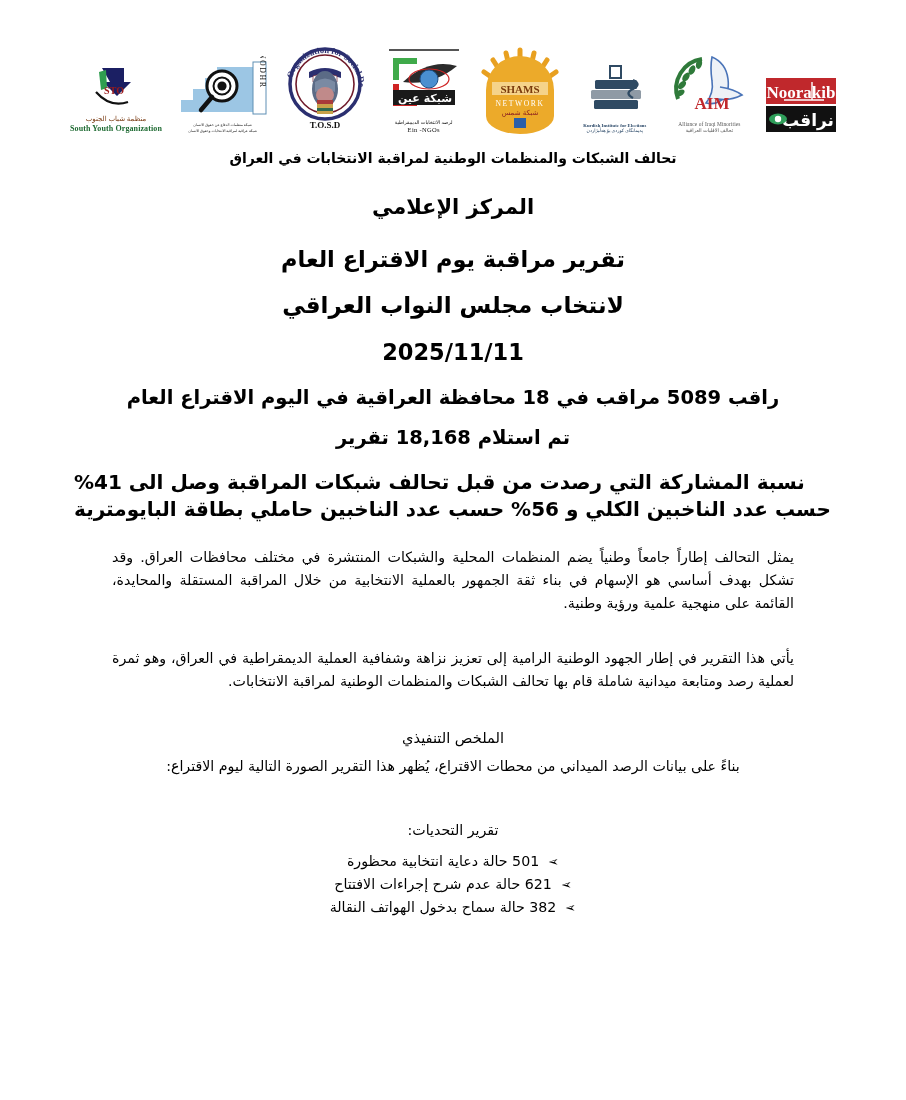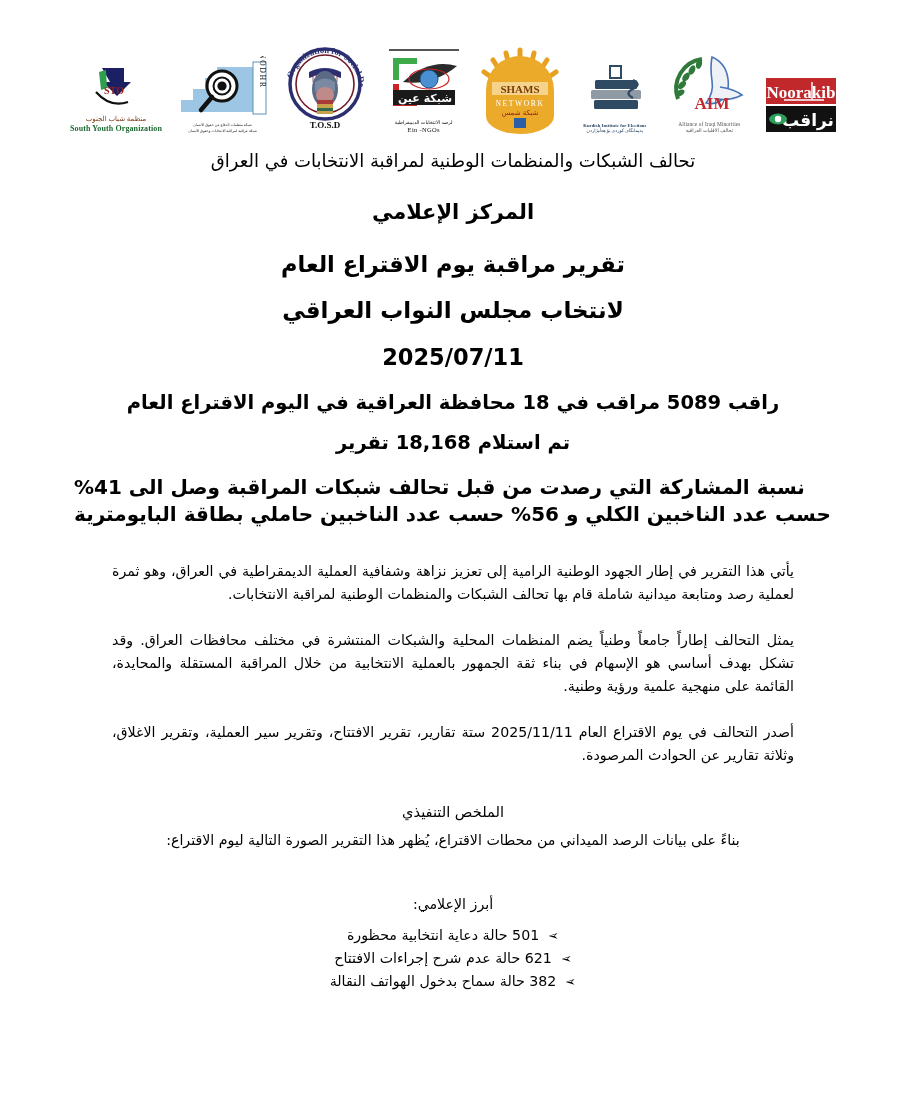--- a/index.html
+++ b/index.html
@@ -77,22 +77,22 @@
   .noorakib { width: 86px; }
 
   
   .aim { width: 96px; }
   .aim .cap-en { font-size: 5.4px; color: #555; }
   .aim .cap-ar { font-size: 5px; color: #555; }
 
   
   .org-line {
     text-align: center;
-    font-size: 18px;
-    font-weight: normal;
+    font-size: 14px;
+    font-weight: bold;
     margin: 16px 0 0 0;
     letter-spacing: 0;
   }
   .media-center {
     text-align: center;
     font-size: 21px;
     font-weight: bold;
     margin-top: 29px;
   }
   .title-big {
@@ -322,35 +322,34 @@
       </svg>
     </div>
 
   </div>
 
   <div class="org-line">تحالف الشبكات والمنظمات الوطنية لمراقبة الانتخابات في العراق</div>
   <div class="media-center">المركز الإعلامي</div>
 
   <div class="title-big">تقرير مراقبة يوم الاقتراع العام</div>
   <div class="title-big2">لانتخاب مجلس النواب العراقي</div>
-  <div class="title-date">2025/07/11</div>
+  <div class="title-date">2025/11/11</div>
 
   <div class="stat-line">راقب 5089 مراقب في 18 محافظة العراقية في اليوم الاقتراع العام</div>
   <div class="stat-line2">تم استلام 18,168 تقرير</div>
   <div class="stat-block">نسبة المشاركة التي رصدت من قبل تحالف شبكات المراقبة وصل الى 41% حسب عدد الناخبين الكلي و 56% حسب عدد الناخبين حاملي بطاقة البايومترية</div>
 
   <div class="body-wrap">
+    <p class="para">يمثل التحالف إطاراً جامعاً وطنياً يضم المنظمات المحلية والشبكات المنتشرة في مختلف محافظات العراق. وقد تشكل بهدف أساسي هو الإسهام في بناء ثقة الجمهور بالعملية الانتخابية من خلال المراقبة المستقلة والمحايدة، القائمة على منهجية علمية ورؤية وطنية.</p>
     <p class="para first">يأتي هذا التقرير في إطار الجهود الوطنية الرامية إلى تعزيز نزاهة وشفافية العملية الديمقراطية في العراق، وهو ثمرة لعملية رصد ومتابعة ميدانية شاملة قام بها تحالف الشبكات والمنظمات الوطنية لمراقبة الانتخابات.</p>
-    <p class="para">يمثل التحالف إطاراً جامعاً وطنياً يضم المنظمات المحلية والشبكات المنتشرة في مختلف محافظات العراق. وقد تشكل بهدف أساسي هو الإسهام في بناء ثقة الجمهور بالعملية الانتخابية من خلال المراقبة المستقلة والمحايدة، القائمة على منهجية علمية ورؤية وطنية.</p>
-    <p class="para">أصدر التحالف في يوم الاقتراع العام 2025/11/11 ستة تقارير، تقرير الافتتاح، وتقرير سير العملية، وتقرير الاغلاق، وثلاثة تقارير عن الحوادث المرصودة.</p>
 
     <div class="sec-head">الملخص التنفيذي</div>
     <div class="sec-sub">بناءً على بيانات الرصد الميداني من محطات الاقتراع، يُظهر هذا التقرير الصورة التالية ليوم الاقتراع:</div>
 
-    <div class="chal-head">أبرز الإعلامي:</div>
+    <div class="chal-head">تقرير التحديات:</div>
     <ul class="chal-list">
       <li class="chal-item">
         <span class="chal-marker">➢</span><span>501 حالة دعاية انتخابية محظورة</span>
       </li>
       <li class="chal-item">
         <span class="chal-marker">➢</span><span>621 حالة عدم شرح إجراءات الافتتاح</span>
       </li>
       <li class="chal-item">
         <span class="chal-marker">➢</span><span>382 حالة سماح بدخول الهواتف النقالة</span>
       </li>

